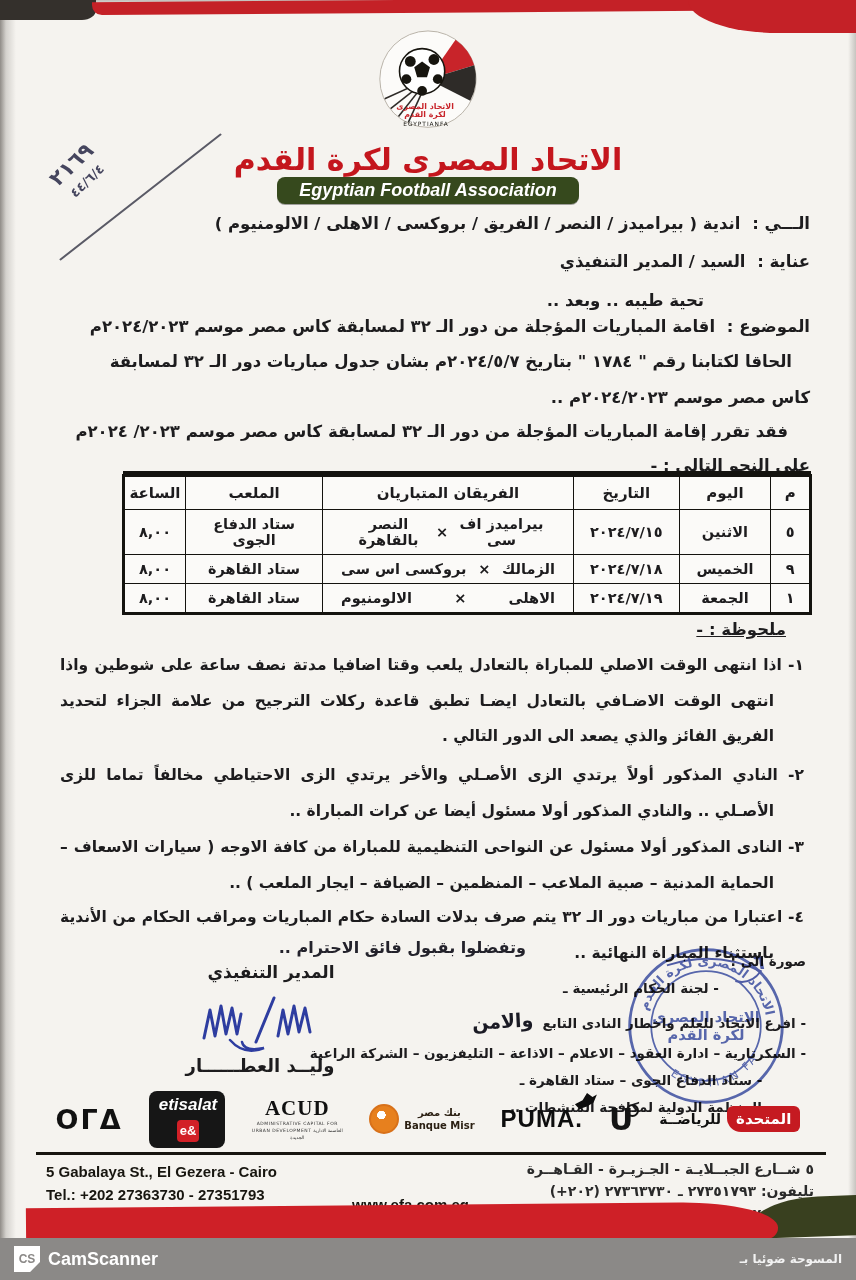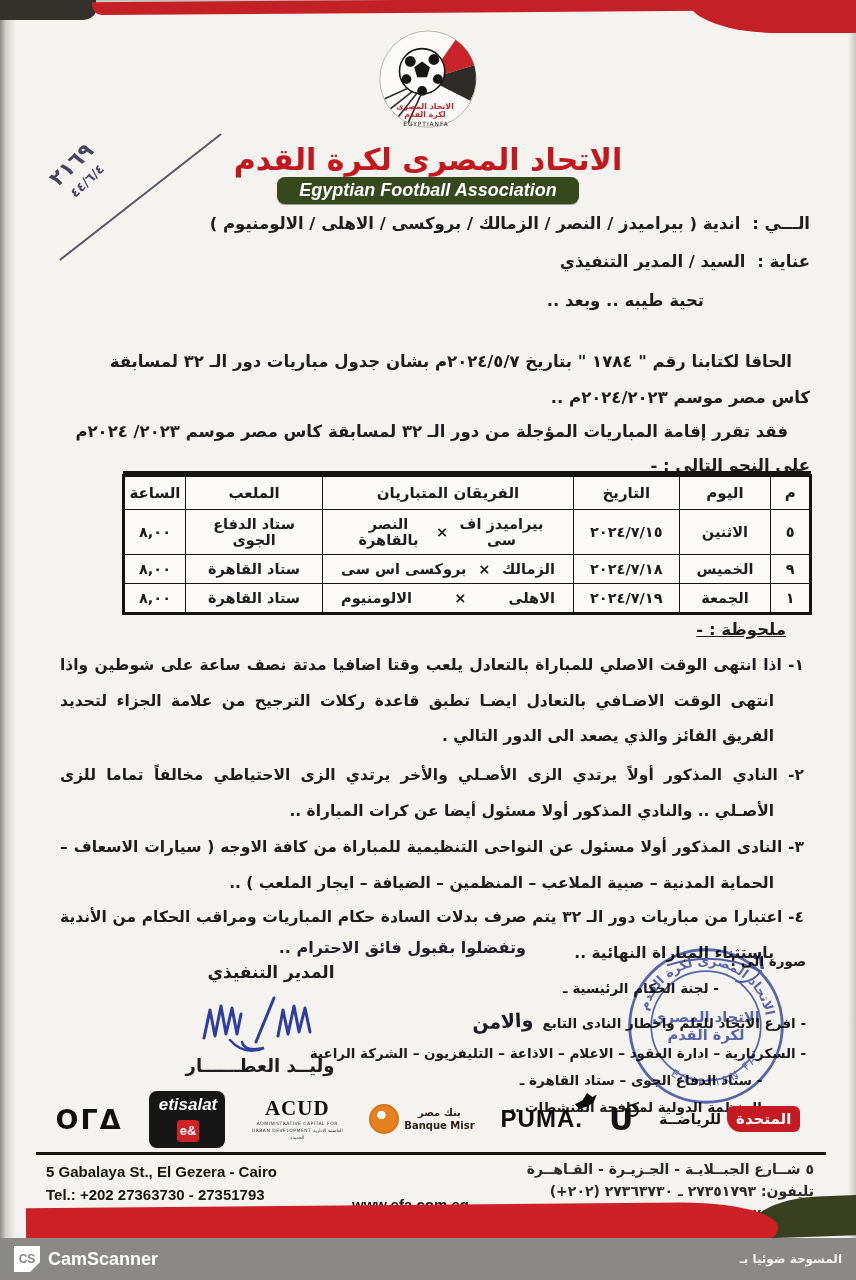--- a/index.html
+++ b/index.html
@@ -142,27 +142,31 @@
   <div class="abs banner">Egyptian Football Association</div>
 
   <div class="abs hand-note">
     <span>٢١٦٩</span>
     <span class="small">٤٤/٦/٤</span>
   </div>
   <div class="abs hand-line"></div>
 
   <div class="line rtl to-line">
     <span class="lbl">الـــي :</span>
-    <span>اندية ( بيراميدز / النصر / الزمالك / بروكسى / الاهلى / الالومنيوم )</span>
+    <span>اندية ( بيراميدز / النصر / الفريق / بروكسى / الاهلى / الالومنيوم )</span>
   </div>
   <div class="line rtl att-line">
     <span class="lbl">عناية :</span>
     <span>السيد / المدير التنفيذي</span>
   </div>
   <div class="line rtl greet abs" style="position:absolute">تحية طيبه .. وبعد ..</div>
+  <div class="line rtl subject">
+    <span class="lbl">الموضوع :</span>
+    <span>اقامة المباريات المؤجلة من دور الـ ٣٢ لمسابقة كاس مصر موسم ٢٠٢٤/٢٠٢٣م</span>
+  </div>
   <div class="line rtl body1">الحاقا لكتابنا رقم " ١٧٨٤ " بتاريخ ٢٠٢٤/٥/٧م بشان جدول مباريات دور الـ ٣٢ لمسابقة</div>
   <div class="line rtl body2">كاس مصر موسم ٢٠٢٤/٢٠٢٣م ..</div>
   <div class="line rtl body3">فقد تقرر إقامة المباريات المؤجلة من دور الـ ٣٢ لمسابقة كاس مصر موسم ٢٠٢٣/ ٢٠٢٤م</div>
   <div class="line rtl body4">على النحو التالي : -</div>
 
   <table class="abs match-table">
     <thead>
       <tr>
         <th class="col-num">م</th>
         <th class="col-day">اليوم</th>

